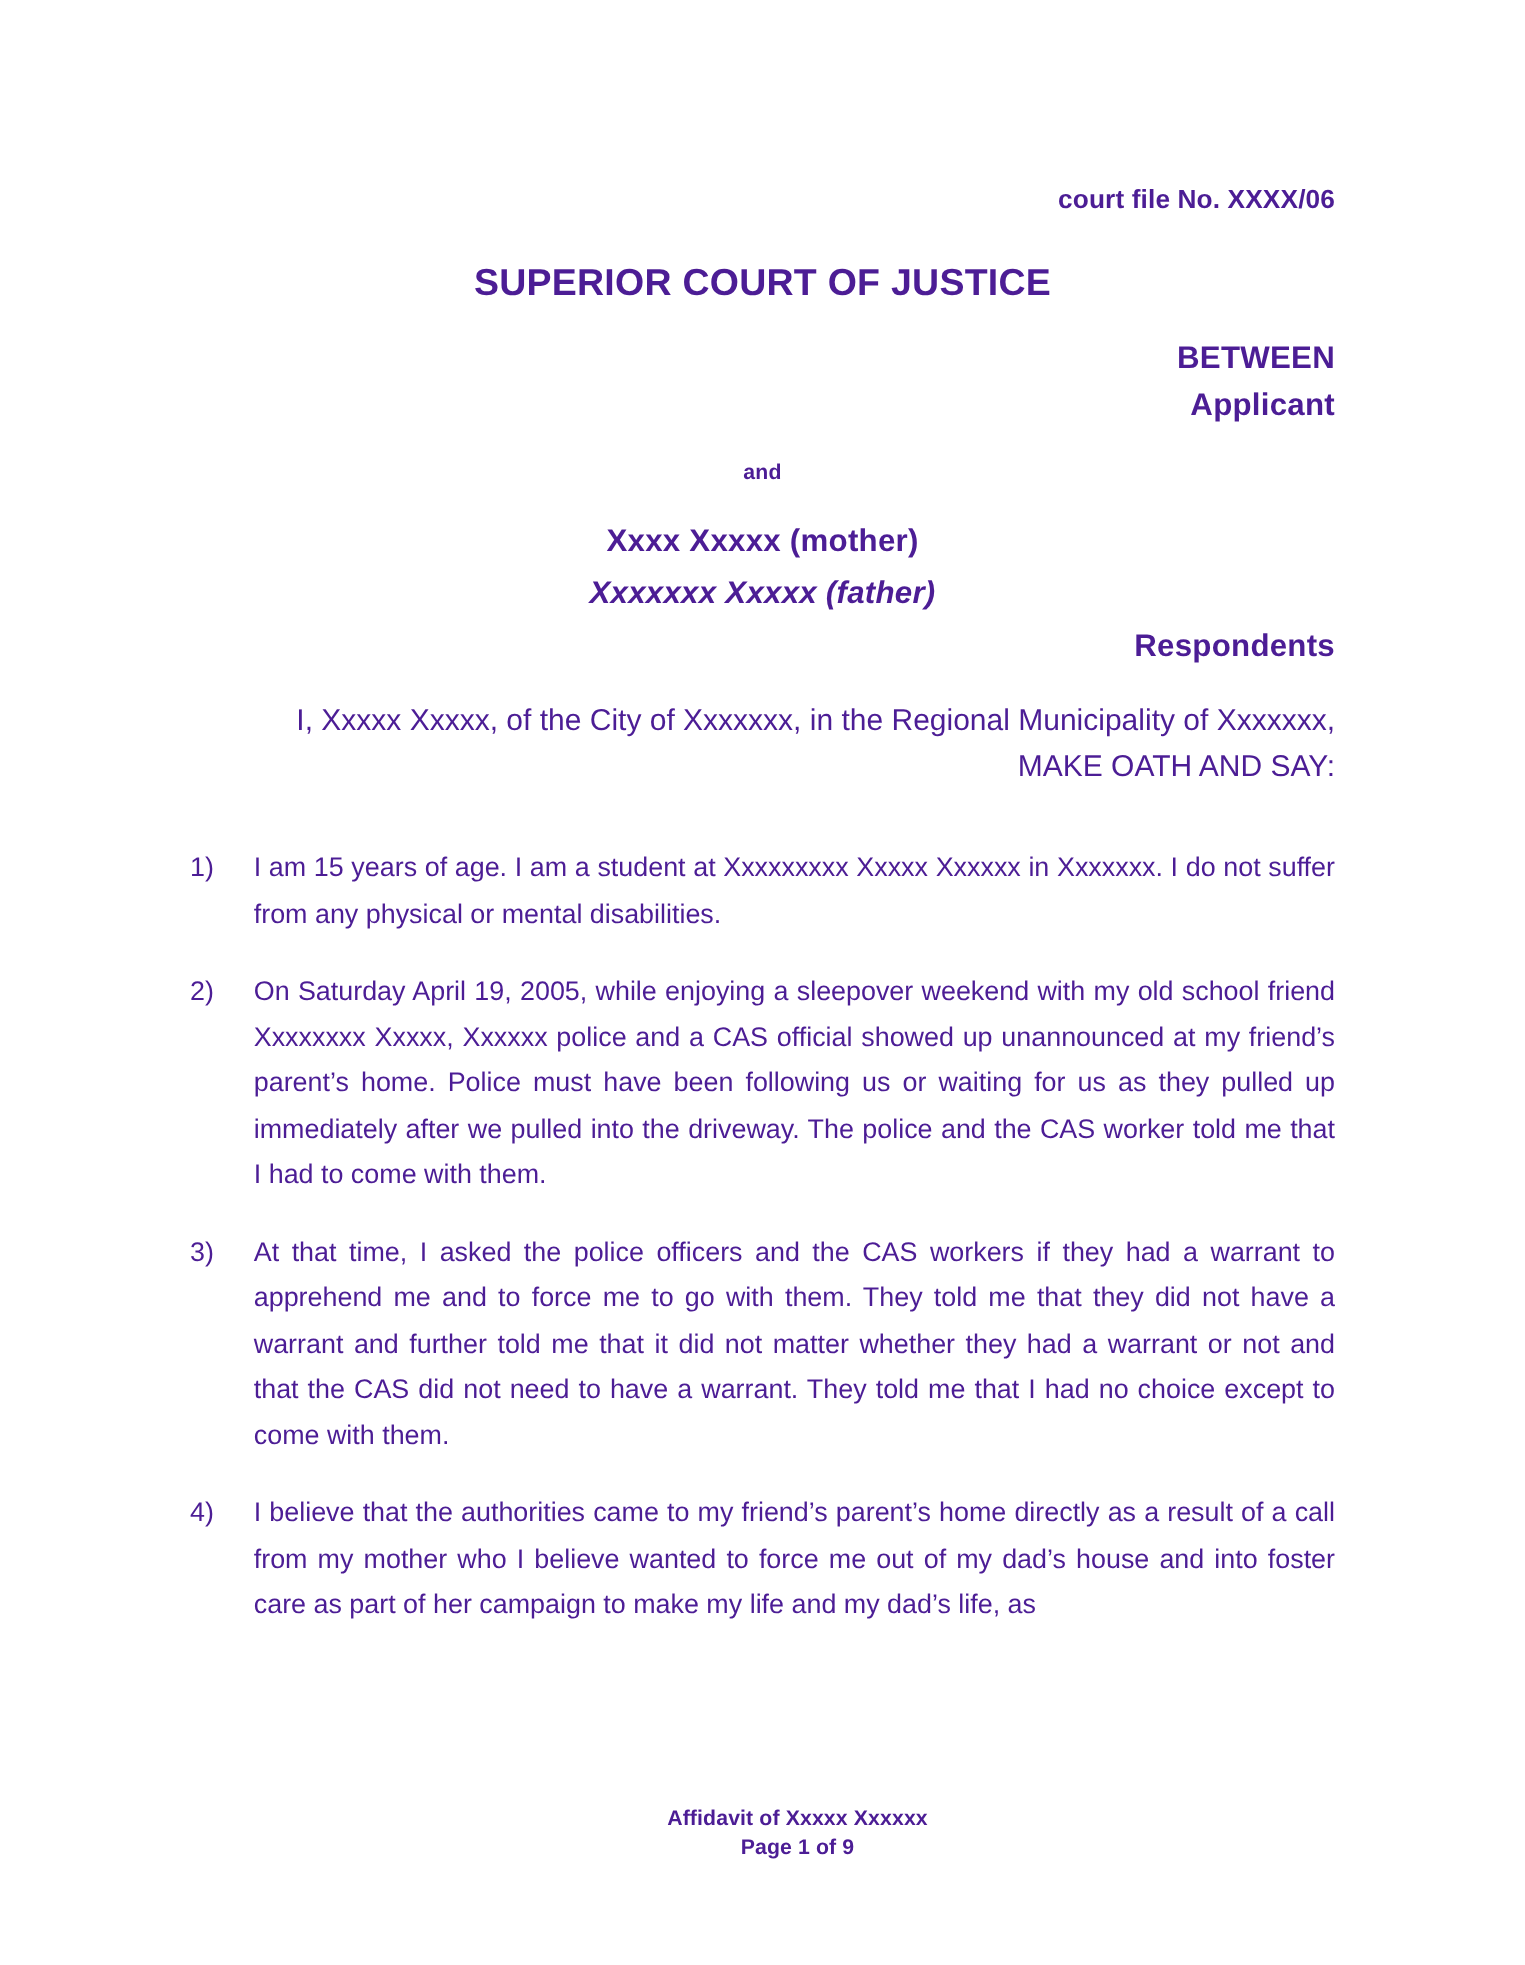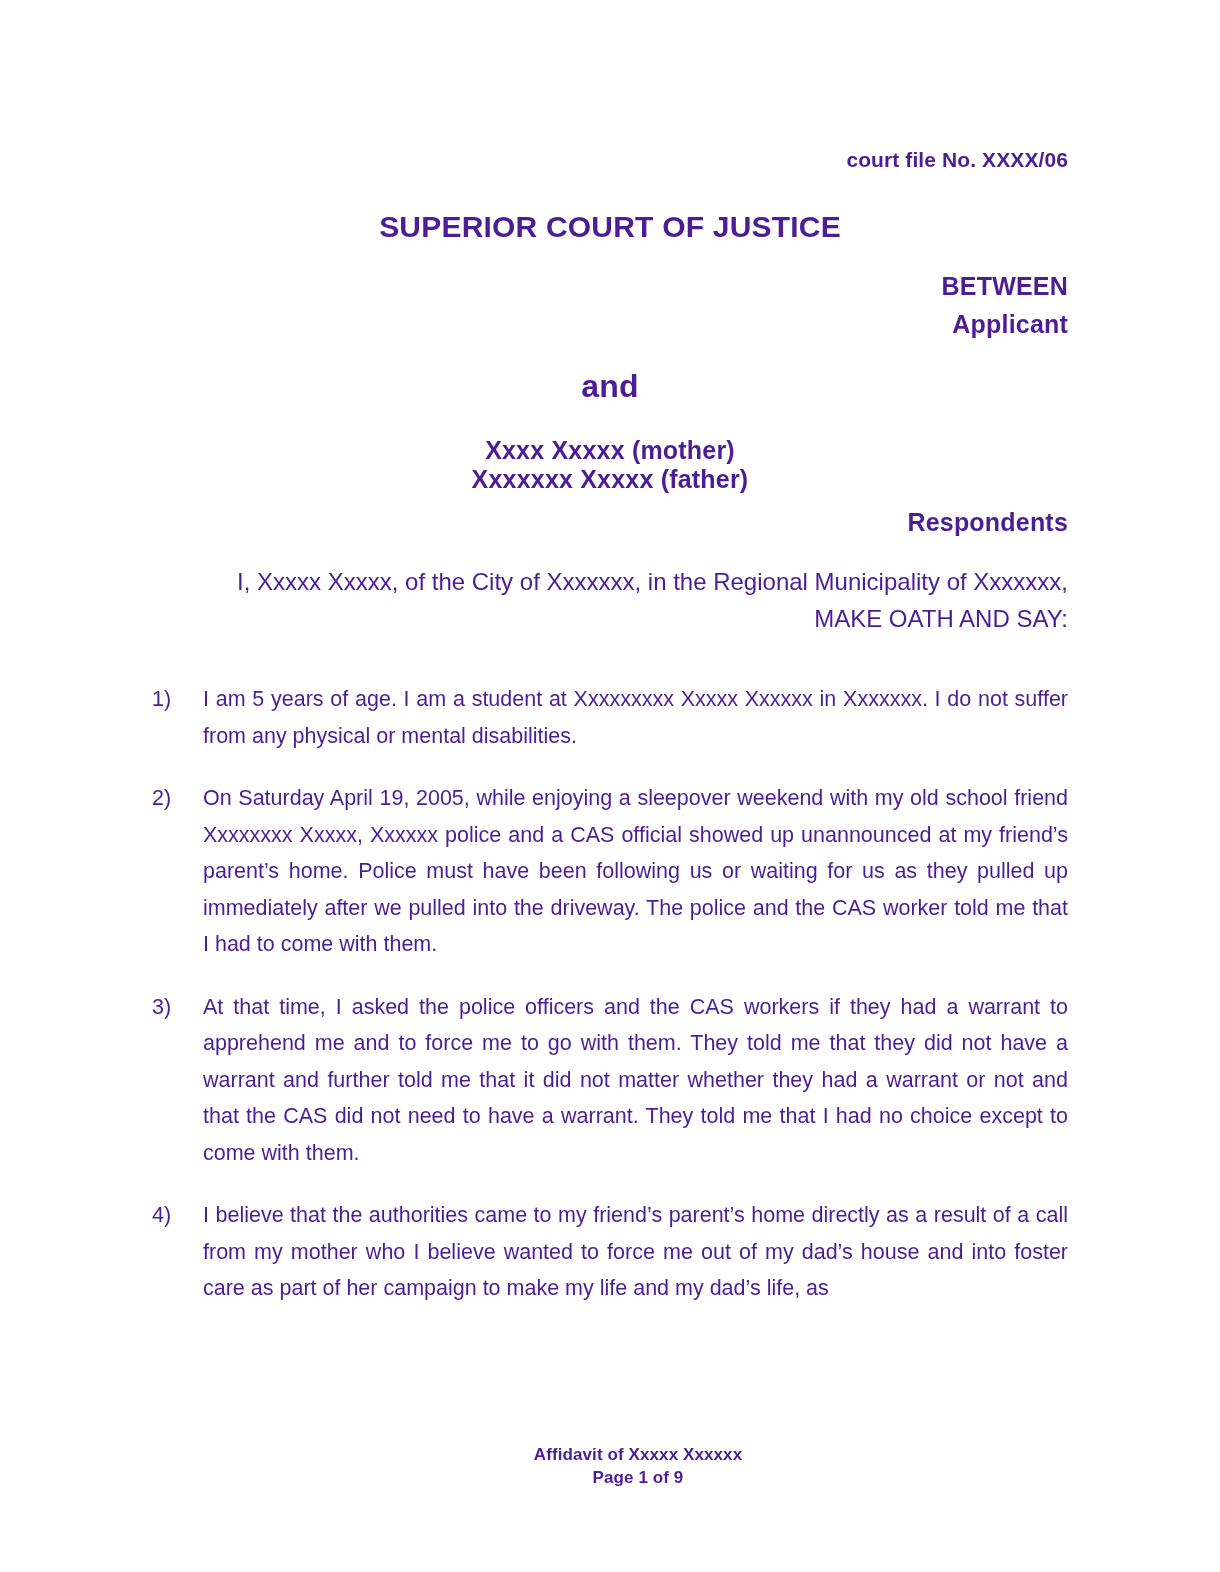--- a/index.html
+++ b/index.html
@@ -70,27 +70,27 @@
     font-size: 25px;
     font-weight: bold;
     letter-spacing: 0.2px;
   }
 
   .role-applicant { margin-top: 9px; }
 
   .conjunction {
     margin-top: 29px;
     text-align: center;
-    font-size: 32px;
+    font-size: 17px;
     font-weight: bold;
     letter-spacing: 0.2px;
   }
 
   .party-mother { margin-top: 31px; }
-  .party-father { margin-top: 0; }
+  .party-father { margin-top: 12px; font-style: italic; }
   .role-respondents { margin-top: 14px; }
 
   
   .affidavit-title {
     margin-top: 62px;
     text-align: center;
     font-size: 25px;
     font-weight: bold;
     letter-spacing: 0.4px;
   }
@@ -181,21 +181,21 @@
 
     <div class="party-role role-respondents">Respondents</div>
 
 
     <p class="intro">I, Xxxxx Xxxxx, of the City of Xxxxxxx, in the Regional Municipality of Xxxxxxx, MAKE OATH AND SAY:</p>
 
     <ol class="para-list">
 
       <li class="para para-1">
         <span class="para-num">1)</span>
-        <span class="para-body">I am 5 years of age.  I am a student at Xxxxxxxxx Xxxxx Xxxxxx in Xxxxxxx.  I do not suffer from any physical or mental disabilities.</span>
+        <span class="para-body">I am 15 years of age.  I am a student at Xxxxxxxxx Xxxxx Xxxxxx in Xxxxxxx.  I do not suffer from any physical or mental disabilities.</span>
       </li>
 
       <li class="para">
         <span class="para-num">2)</span>
         <span class="para-body">On Saturday April 19, 2005, while enjoying a sleepover weekend with my old school friend Xxxxxxxx Xxxxx, Xxxxxx police and a CAS official showed up unannounced at my friend’s parent’s home.  Police must have been following us or waiting for us as they pulled up immediately after we pulled into the driveway.  The police and the CAS worker told me that I had to come with them.</span>
       </li>
 
       <li class="para">
         <span class="para-num">3)</span>
         <span class="para-body">At that time, I asked the police officers and the CAS workers if they had a warrant to apprehend me and to force me to go with them.  They told me that they did not have a warrant and further told me that it did not matter whether they had a warrant or not and that the CAS did not need to have a warrant. They told me that I had no choice except to come with them.</span>

